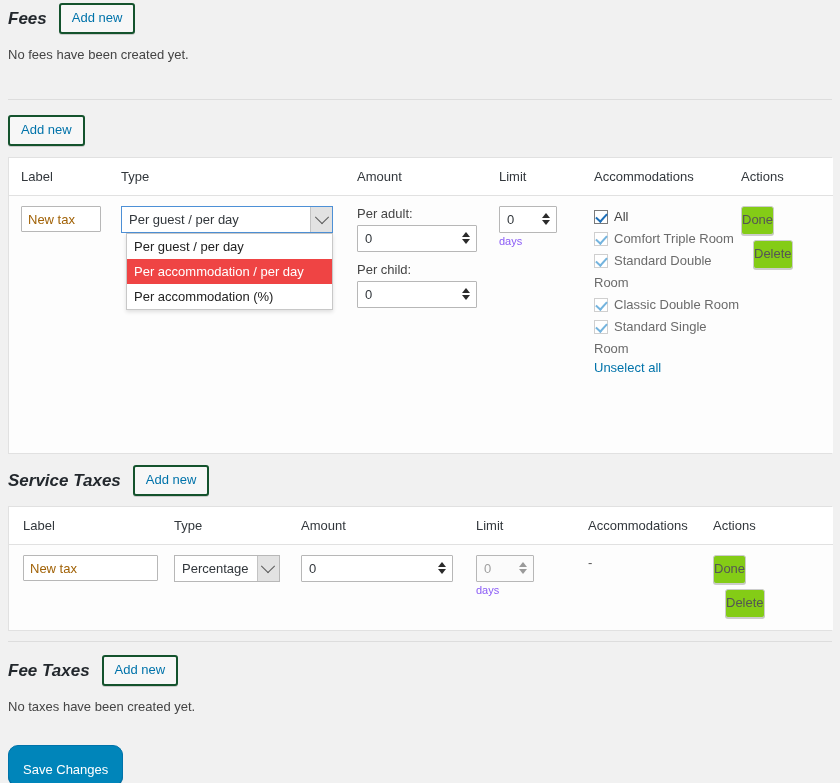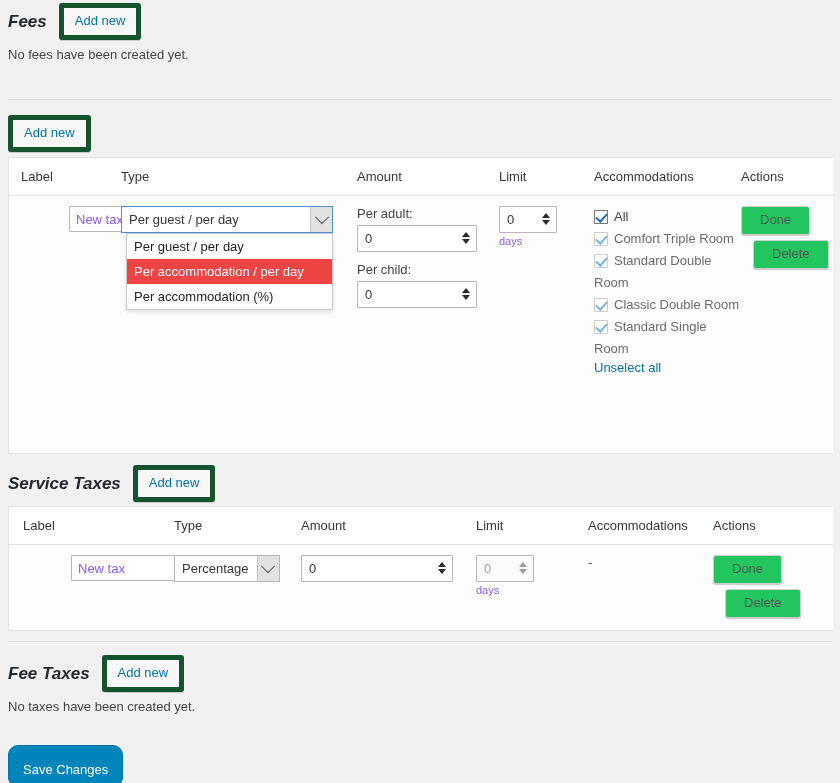--- a/index.html
+++ b/index.html
@@ -29,21 +29,21 @@
     color: #23282d;
     line-height: 1;
     margin: 0;
     font-style: italic;
   }
   .btn-addnew {
     font-family: "Liberation Sans", sans-serif;
     font-size: 13px;
     color: #0073aa;
     background: #f7f7f7;
-    border: 5px solid #14532d;
+    border: 2px solid #14532d;
     border-radius: 3px;
     padding: 4px 11px 5px;
     line-height: 1.4;
     cursor: pointer;
     box-shadow: 0 1px 0 #ccc;
   }
   .empty-note {
     font-size: 13px;
     color: #444;
   }
@@ -77,28 +77,27 @@
   table.taxtbl tbody td {
     vertical-align: top;
     padding: 10px 0 12px 0;
     background: #fdfdfd;
   }
 
   
   .txt {
     font-family: "Liberation Sans", sans-serif;
     font-size: 13px;
-    color: #8b5cf6;
+    color: #a16207;
     background: #fff;
     border: 1px solid #b7b7b7;
     border-radius: 1px;
     padding: 4px 6px;
     box-sizing: border-box;
     height: 26px;
-    margin-left: 48px;
   }
   .txt-label { width: 80px; }
   .txt-label-svc { width: 135px; }
 
   .numwrap {
     position: relative;
     display: inline-block;
   }
   .num {
     font-family: "Liberation Sans", sans-serif;
@@ -281,24 +280,24 @@
     text-decoration: none;
     cursor: pointer;
   }
   .dash { font-size: 13px; color: #555; }
 
   
   .btn-act {
     font-family: "Liberation Sans", sans-serif;
     font-size: 13px;
     color: #555;
-    background: #22c55e;
+    background: #84cc16;
     border: 1px solid #ccc;
     border-radius: 3px;
-    padding: 4px 18px 5px;
+    padding: 4px 0 5px;
     line-height: 1.4;
     cursor: pointer;
     box-shadow: 0 1px 0 #ccc;
     display: block;
   }
   .btn-delete-off { margin-left: 12px; margin-top: 5px; }
 
   
   .btn-save {
     font-family: "Liberation Sans", sans-serif;

